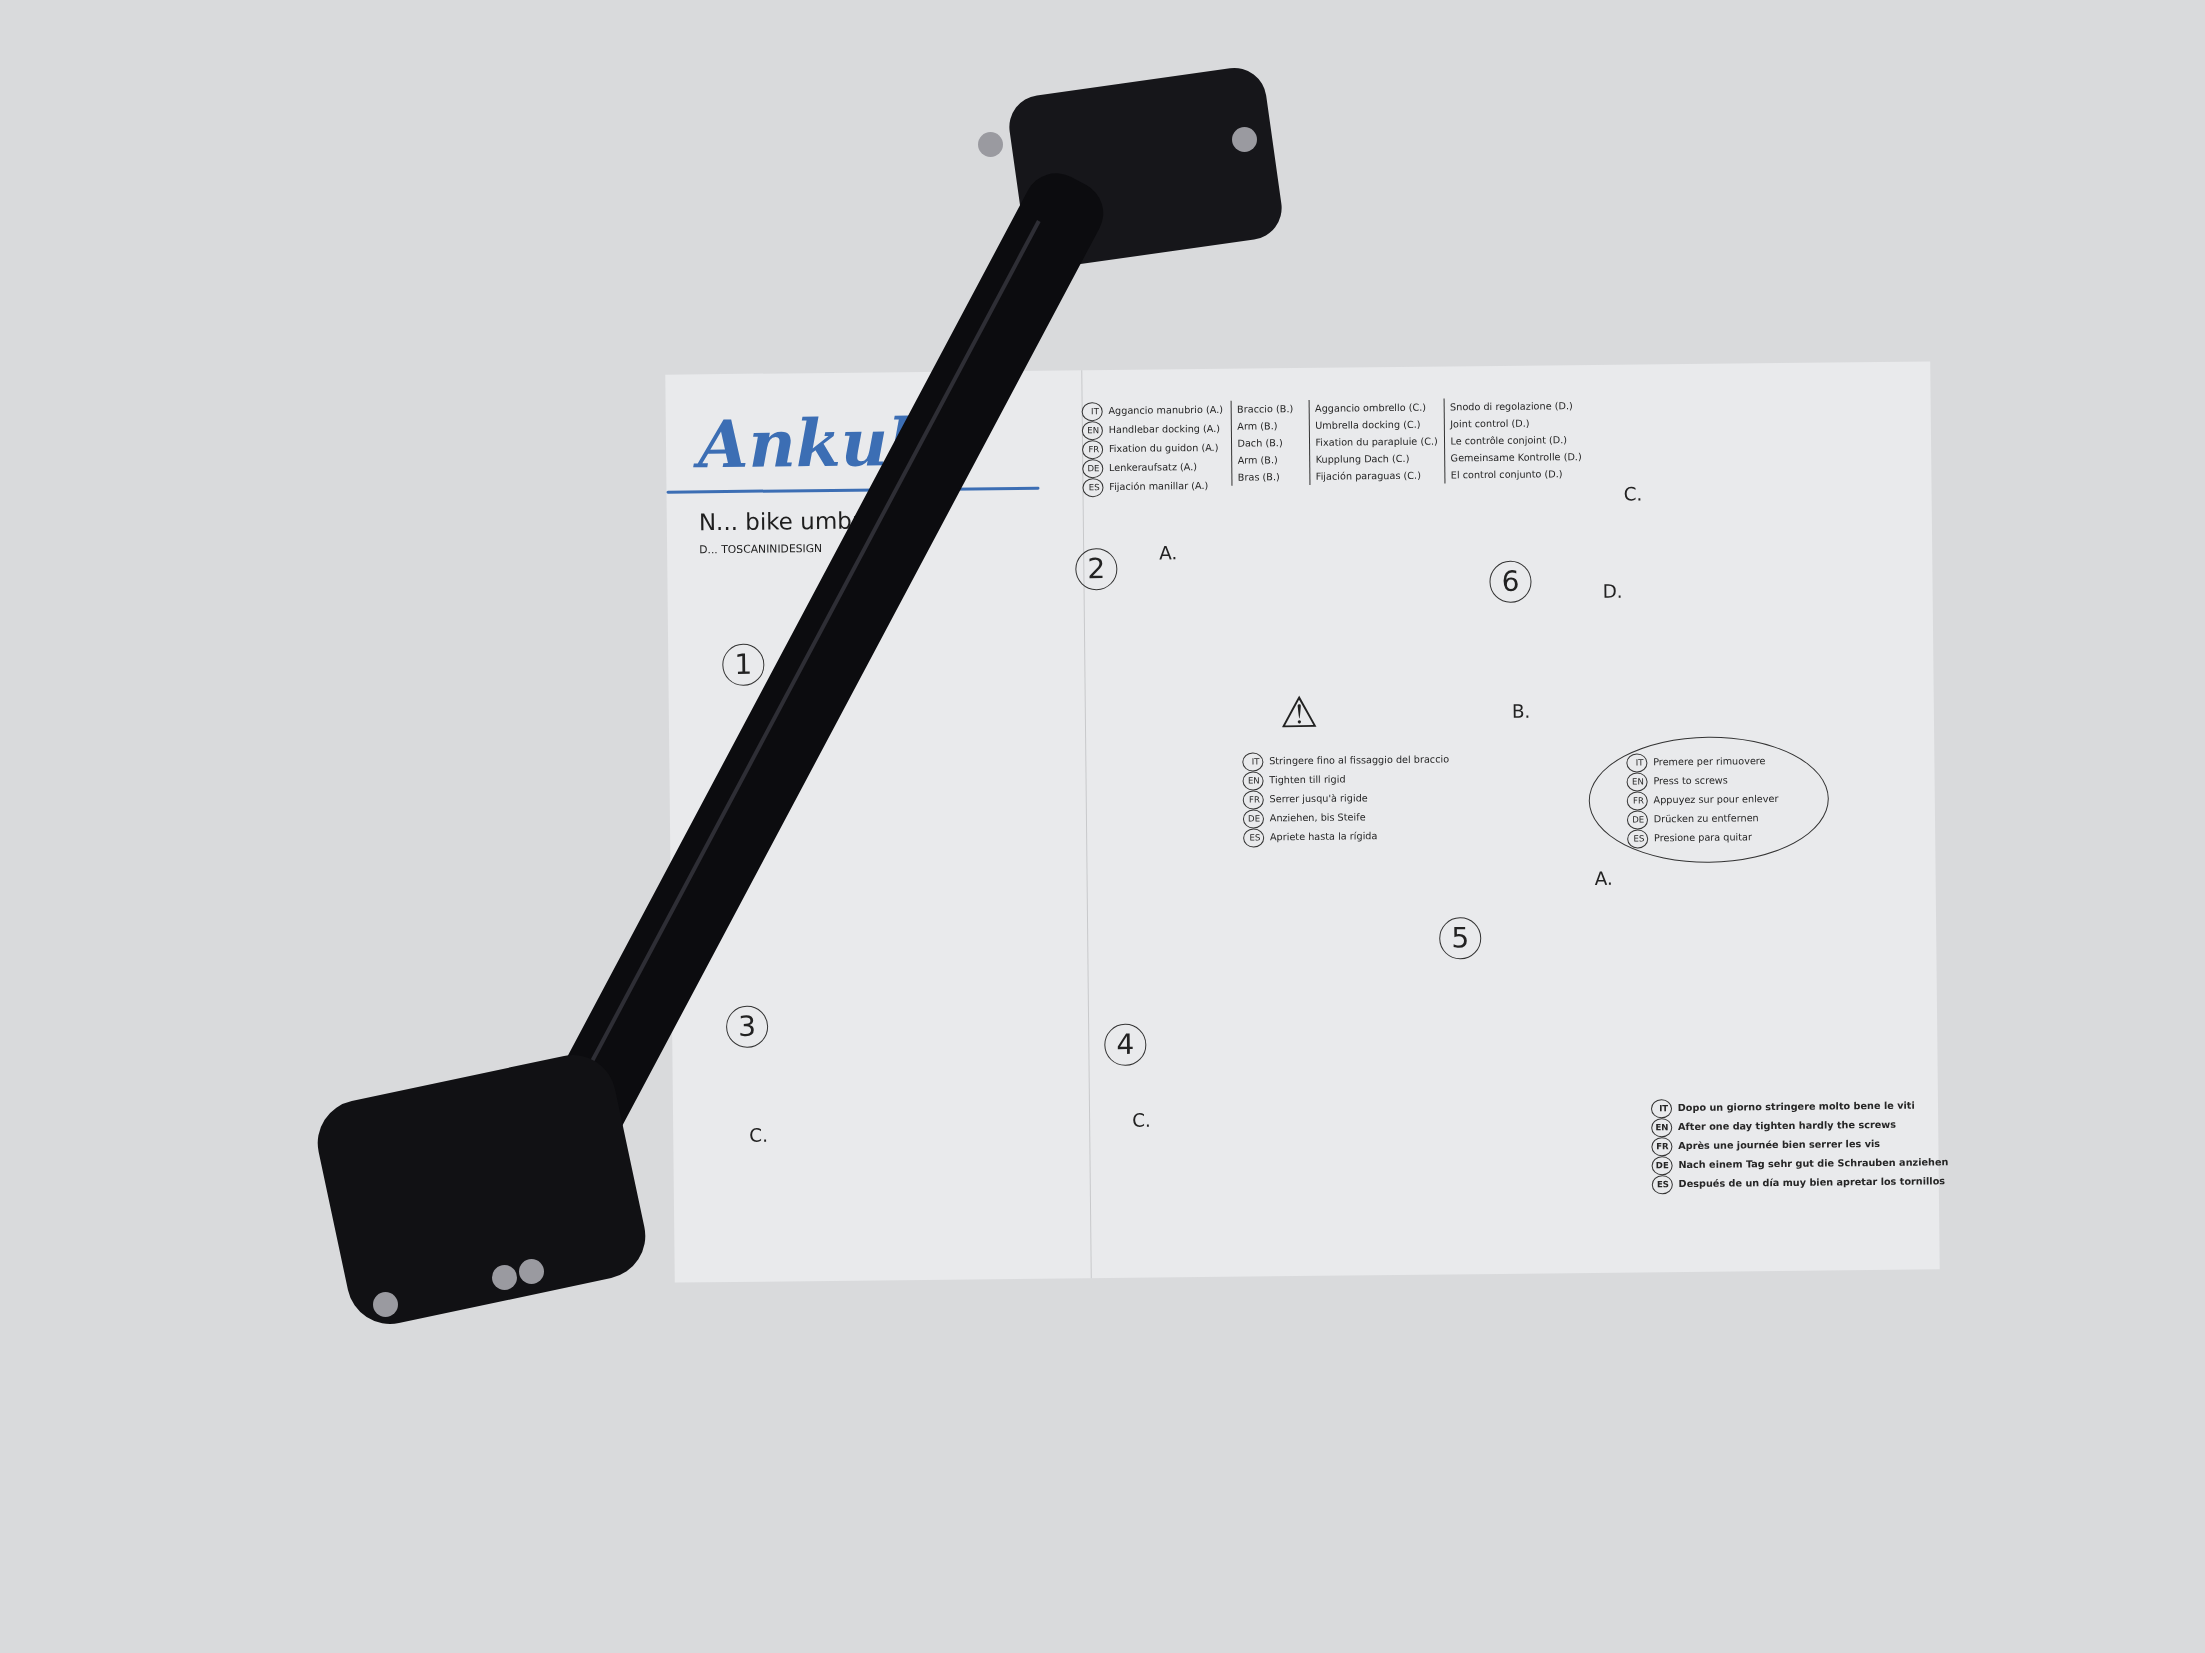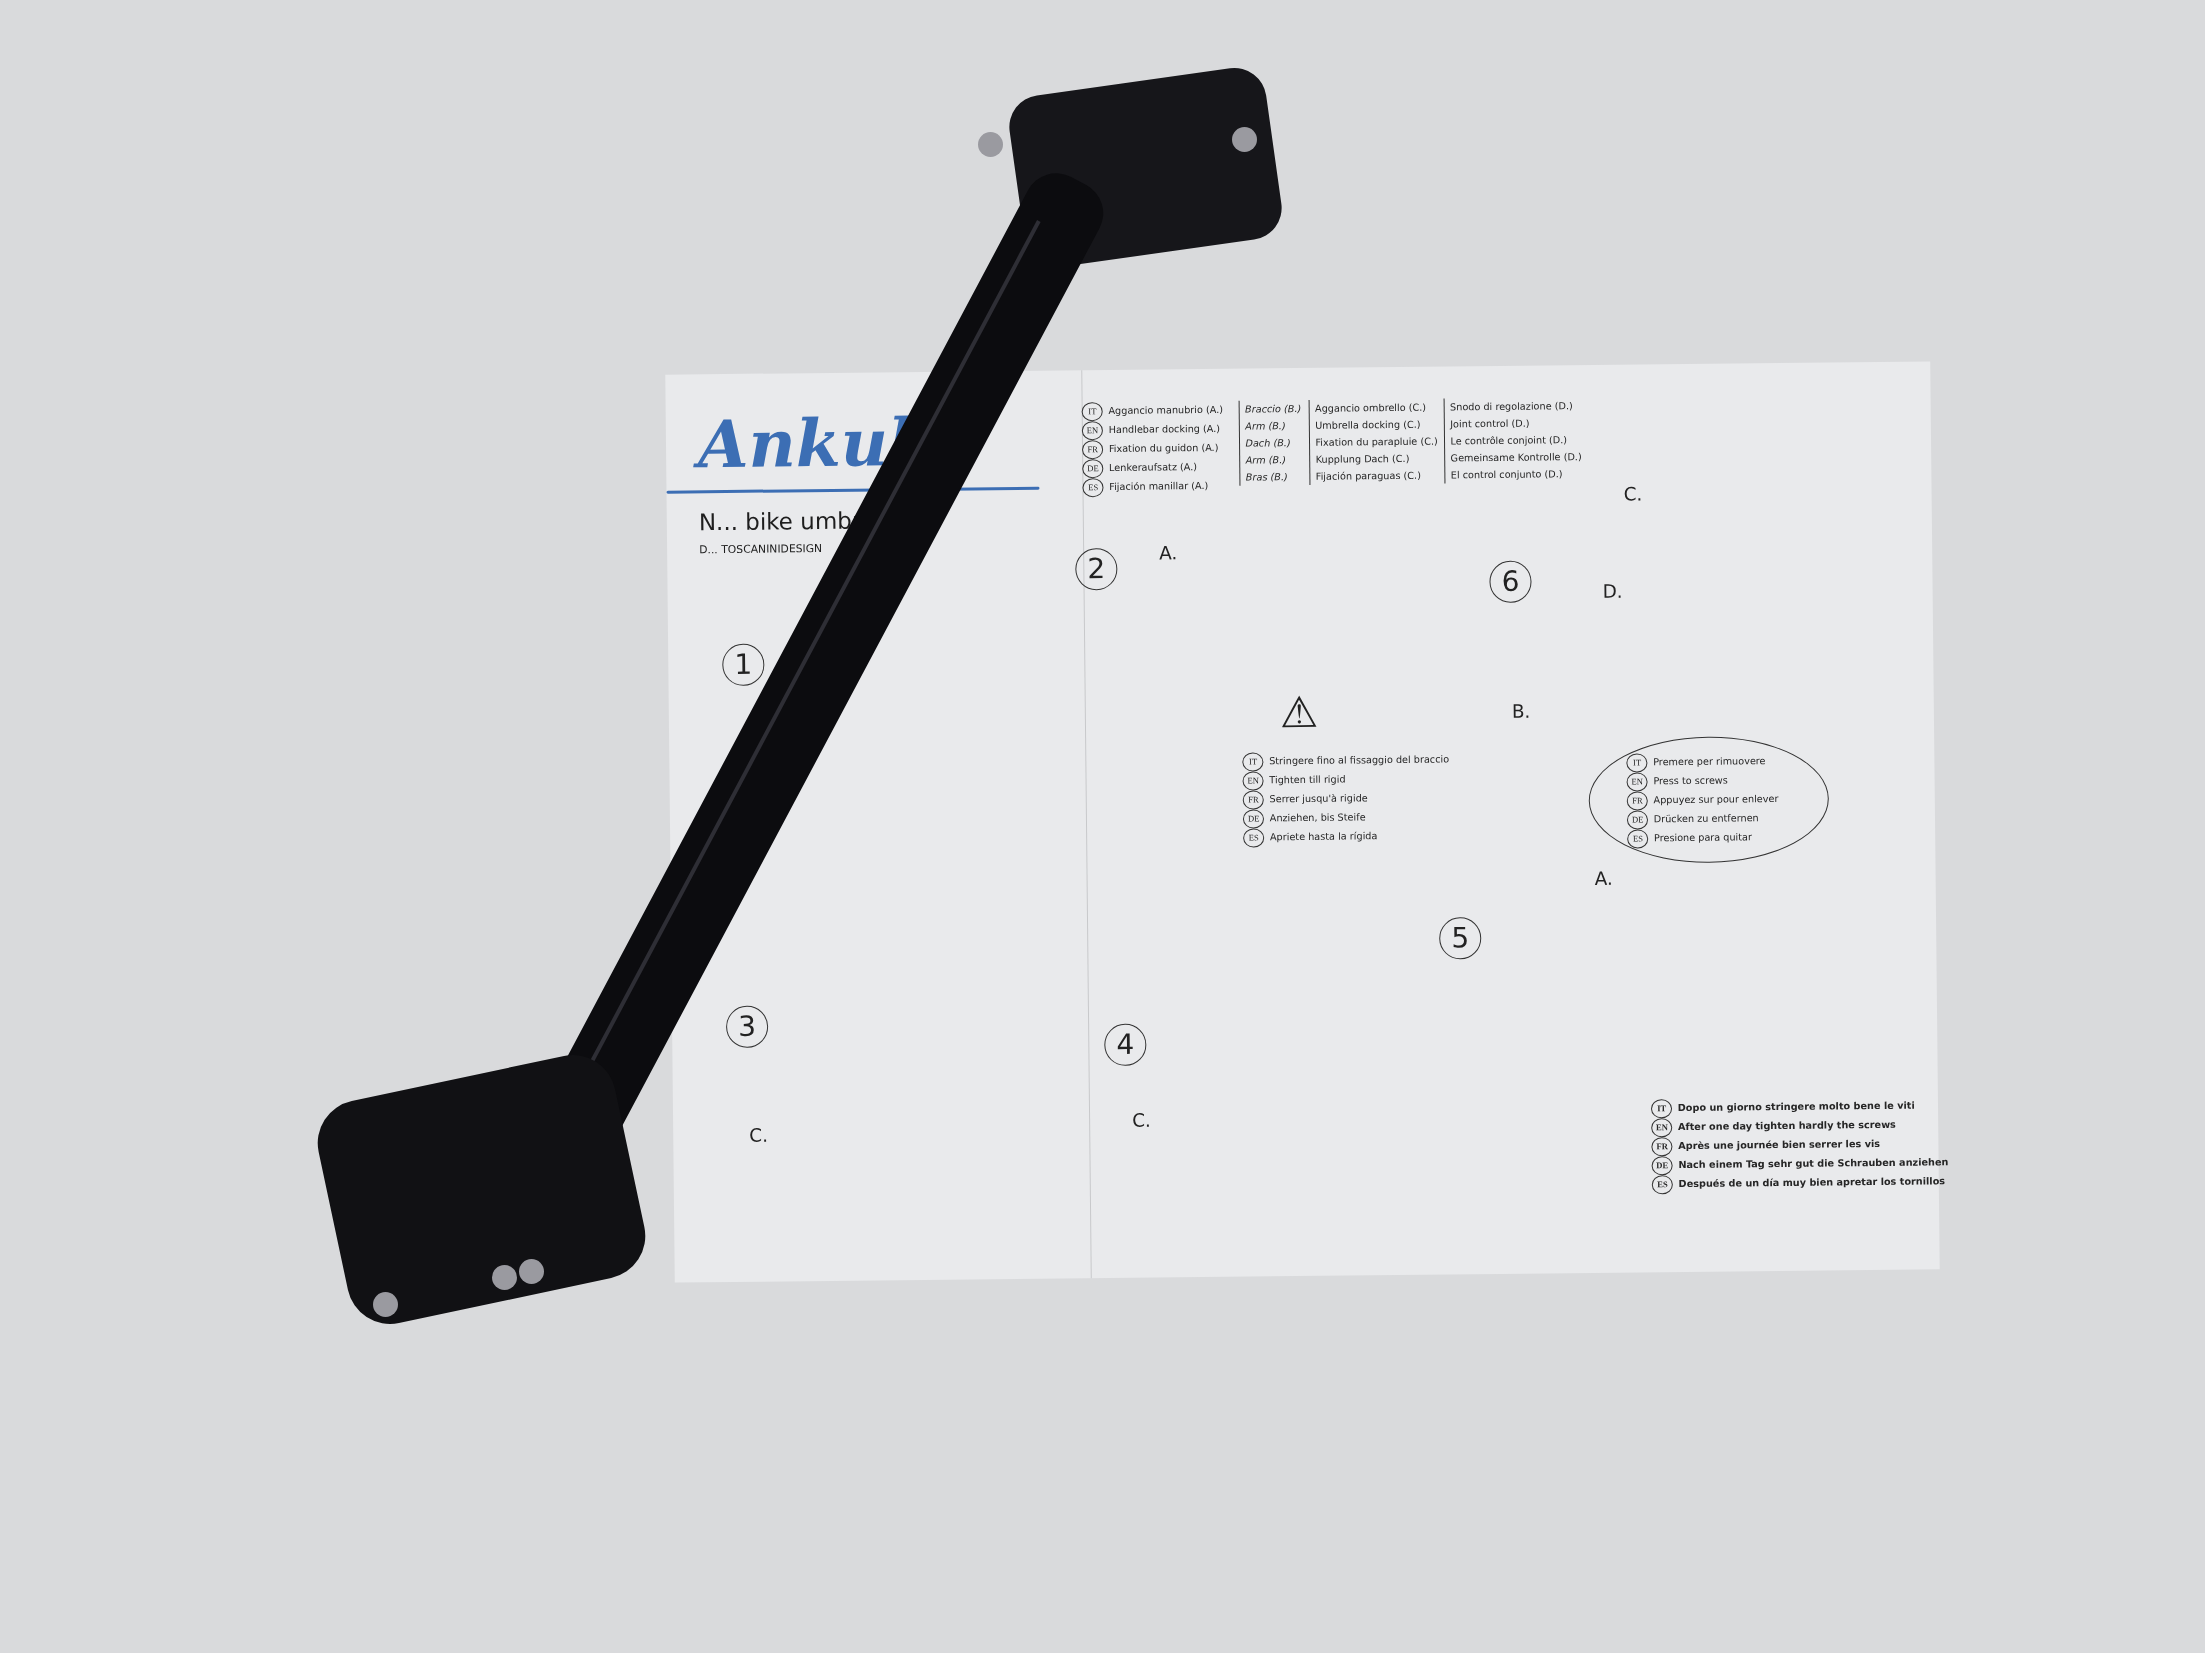--- a/index.html
+++ b/index.html
@@ -9,21 +9,21 @@
            background:#e9eaec; transform:rotate(-0.6deg); }
   .fold { position:absolute; left:416px; top:0; width:1.1px; height:100%; background:#c8c9cb; }
   .logo { position:absolute; left:32px; top:32px; font-family:"DejaVu Serif", serif; font-style:italic;
           font-weight:bold; font-size:65px; color:#3c6eb4; }
   .logo-line { position:absolute; left:0; top:116px; width:373px; height:3.2px; background:#3c6eb4; border-radius:1.6px; }
   .title { position:absolute; left:32px; top:135px; font-size:23px; color:#1e1e1e; }
   .subtitle { position:absolute; left:32px; top:169px; font-size:10.8px; color:#1e1e1e; }
   .legend { position:absolute; font-size:9.7px; color:#262626; line-height:17px; }
   .legend .row { white-space:nowrap; }
   .lang { display:inline-block; border:0.8px solid #333; border-radius:50%; padding:0 3.2px;
-          font-size:8.6px; margin-right:5.4px; min-width:13px; text-align:center;font-family:Liberation Serif, serif; }
+          font-size:8.6px; margin-right:5.4px; min-width:13px; text-align:right; }
   .col { position:absolute; top:0; }
   .step { position:absolute; width:40px; height:40px; border:1.1px solid #333; border-radius:50%;
           font-size:28px; text-align:center; line-height:40px; color:#222; }
   .letter { position:absolute; font-size:18.4px; color:#222; }
   .bubble { position:absolute; border:1.1px solid #333; border-radius:50%; }
   .bold { font-weight:bold; }
   .arm { position:absolute; left:351px; top:114px; width:81px; height:1189px; background:#0c0c0f;
          border-radius:32px; transform-origin:top left; transform:rotate(28deg); }
   .arm-shine { position:absolute; left:21.6px; top:54px; width:4.3px; height:1027px; background:#2e2e35; }
   .clamp-top { position:absolute; left:1016px; top:81px; width:259px; height:173px; background:#16161a;
@@ -44,21 +44,21 @@
   <div class="subtitle">D... TOSCANINIDESIGN</div>
 
   <div class="legend" style="left:416px;top:32px;width:541px;height:92px;">
     <div class="col" style="left:0;">
       <div class="row"><span class="lang">IT</span><span>Aggancio manubrio (A.)</span></div>
       <div class="row"><span class="lang">EN</span><span>Handlebar docking (A.)</span></div>
       <div class="row"><span class="lang">FR</span><span>Fixation du guidon (A.)</span></div>
       <div class="row"><span class="lang">DE</span><span>Lenkeraufsatz (A.)</span></div>
       <div class="row"><span class="lang">ES</span><span>Fijación manillar (A.)</span></div>
     </div>
-    <div class="col" style="left:157px;border-left:0.8px solid #333;padding-left:5.4px;font-style:italic;">
+    <div class="col" style="left:149px;border-left:0.8px solid #333;padding-left:5.4px;">
       <div class="row">Braccio (B.)</div>
       <div class="row">Arm (B.)</div>
       <div class="row">Dach (B.)</div>
       <div class="row">Arm (B.)</div>
       <div class="row">Bras (B.)</div>
     </div>
     <div class="col" style="left:227px;border-left:0.8px solid #333;padding-left:5.4px;">
       <div class="row">Aggancio ombrello (C.)</div>
       <div class="row">Umbrella docking (C.)</div>
       <div class="row">Fixation du parapluie (C.)</div>

